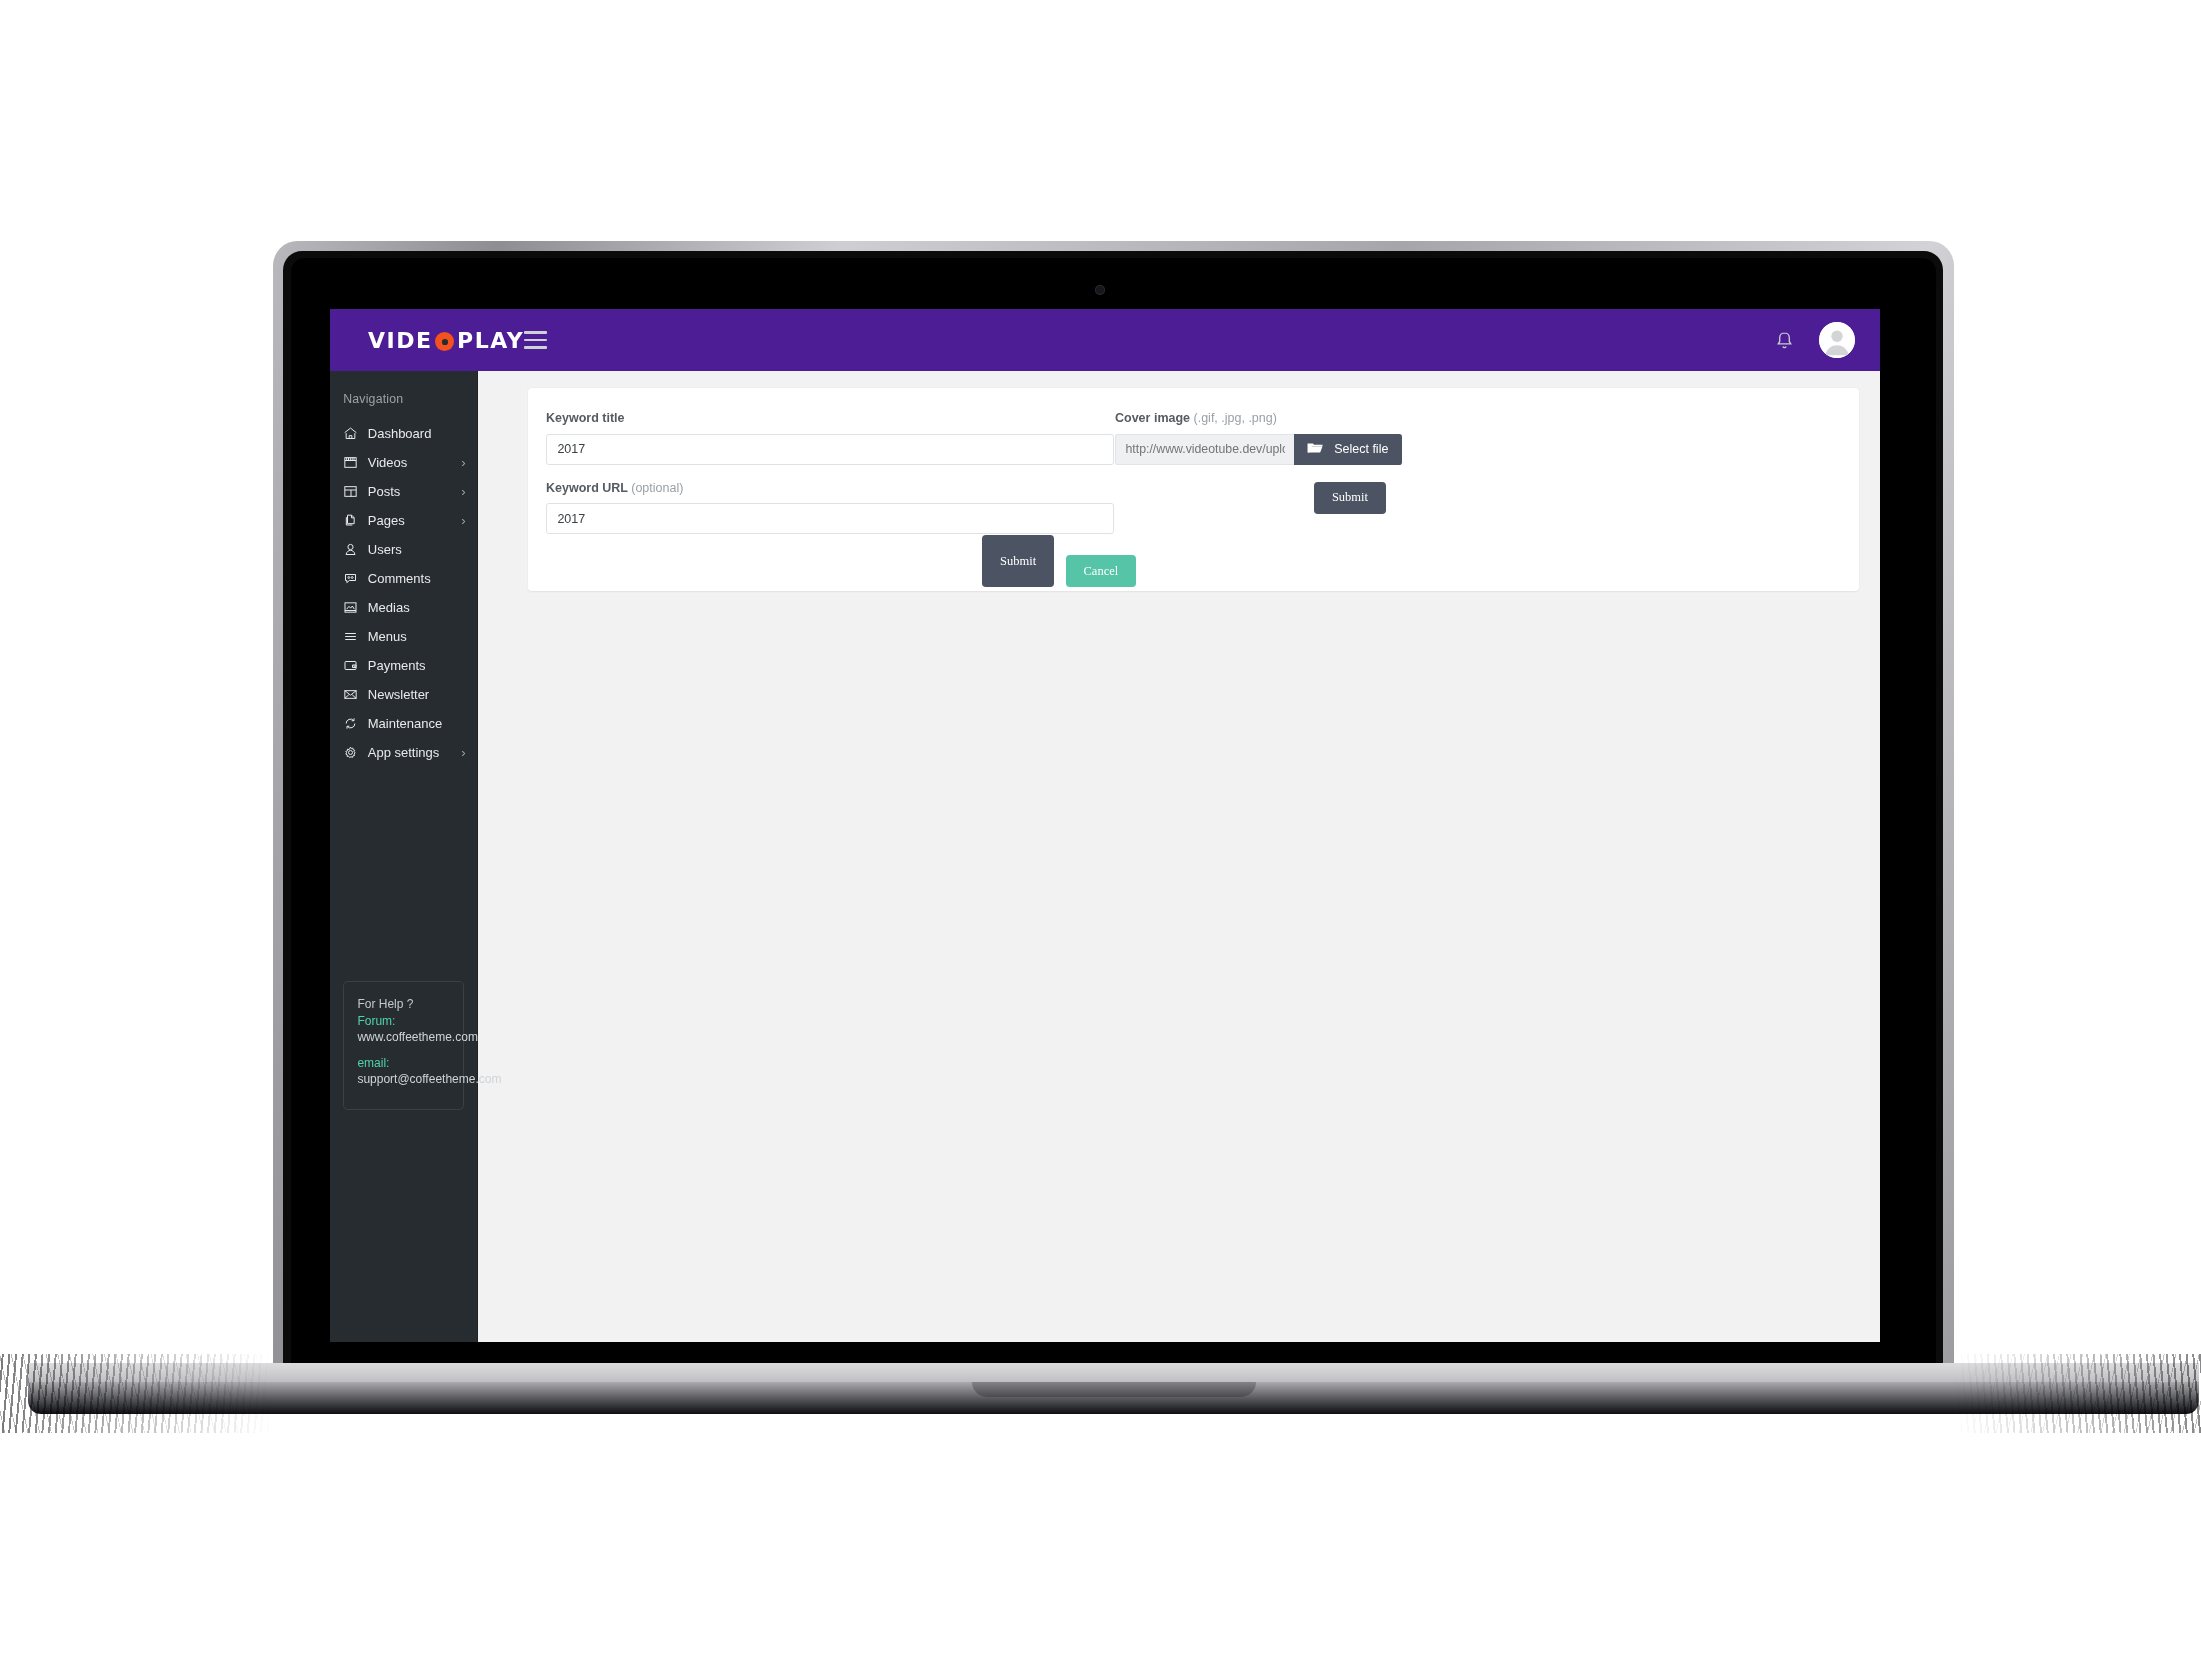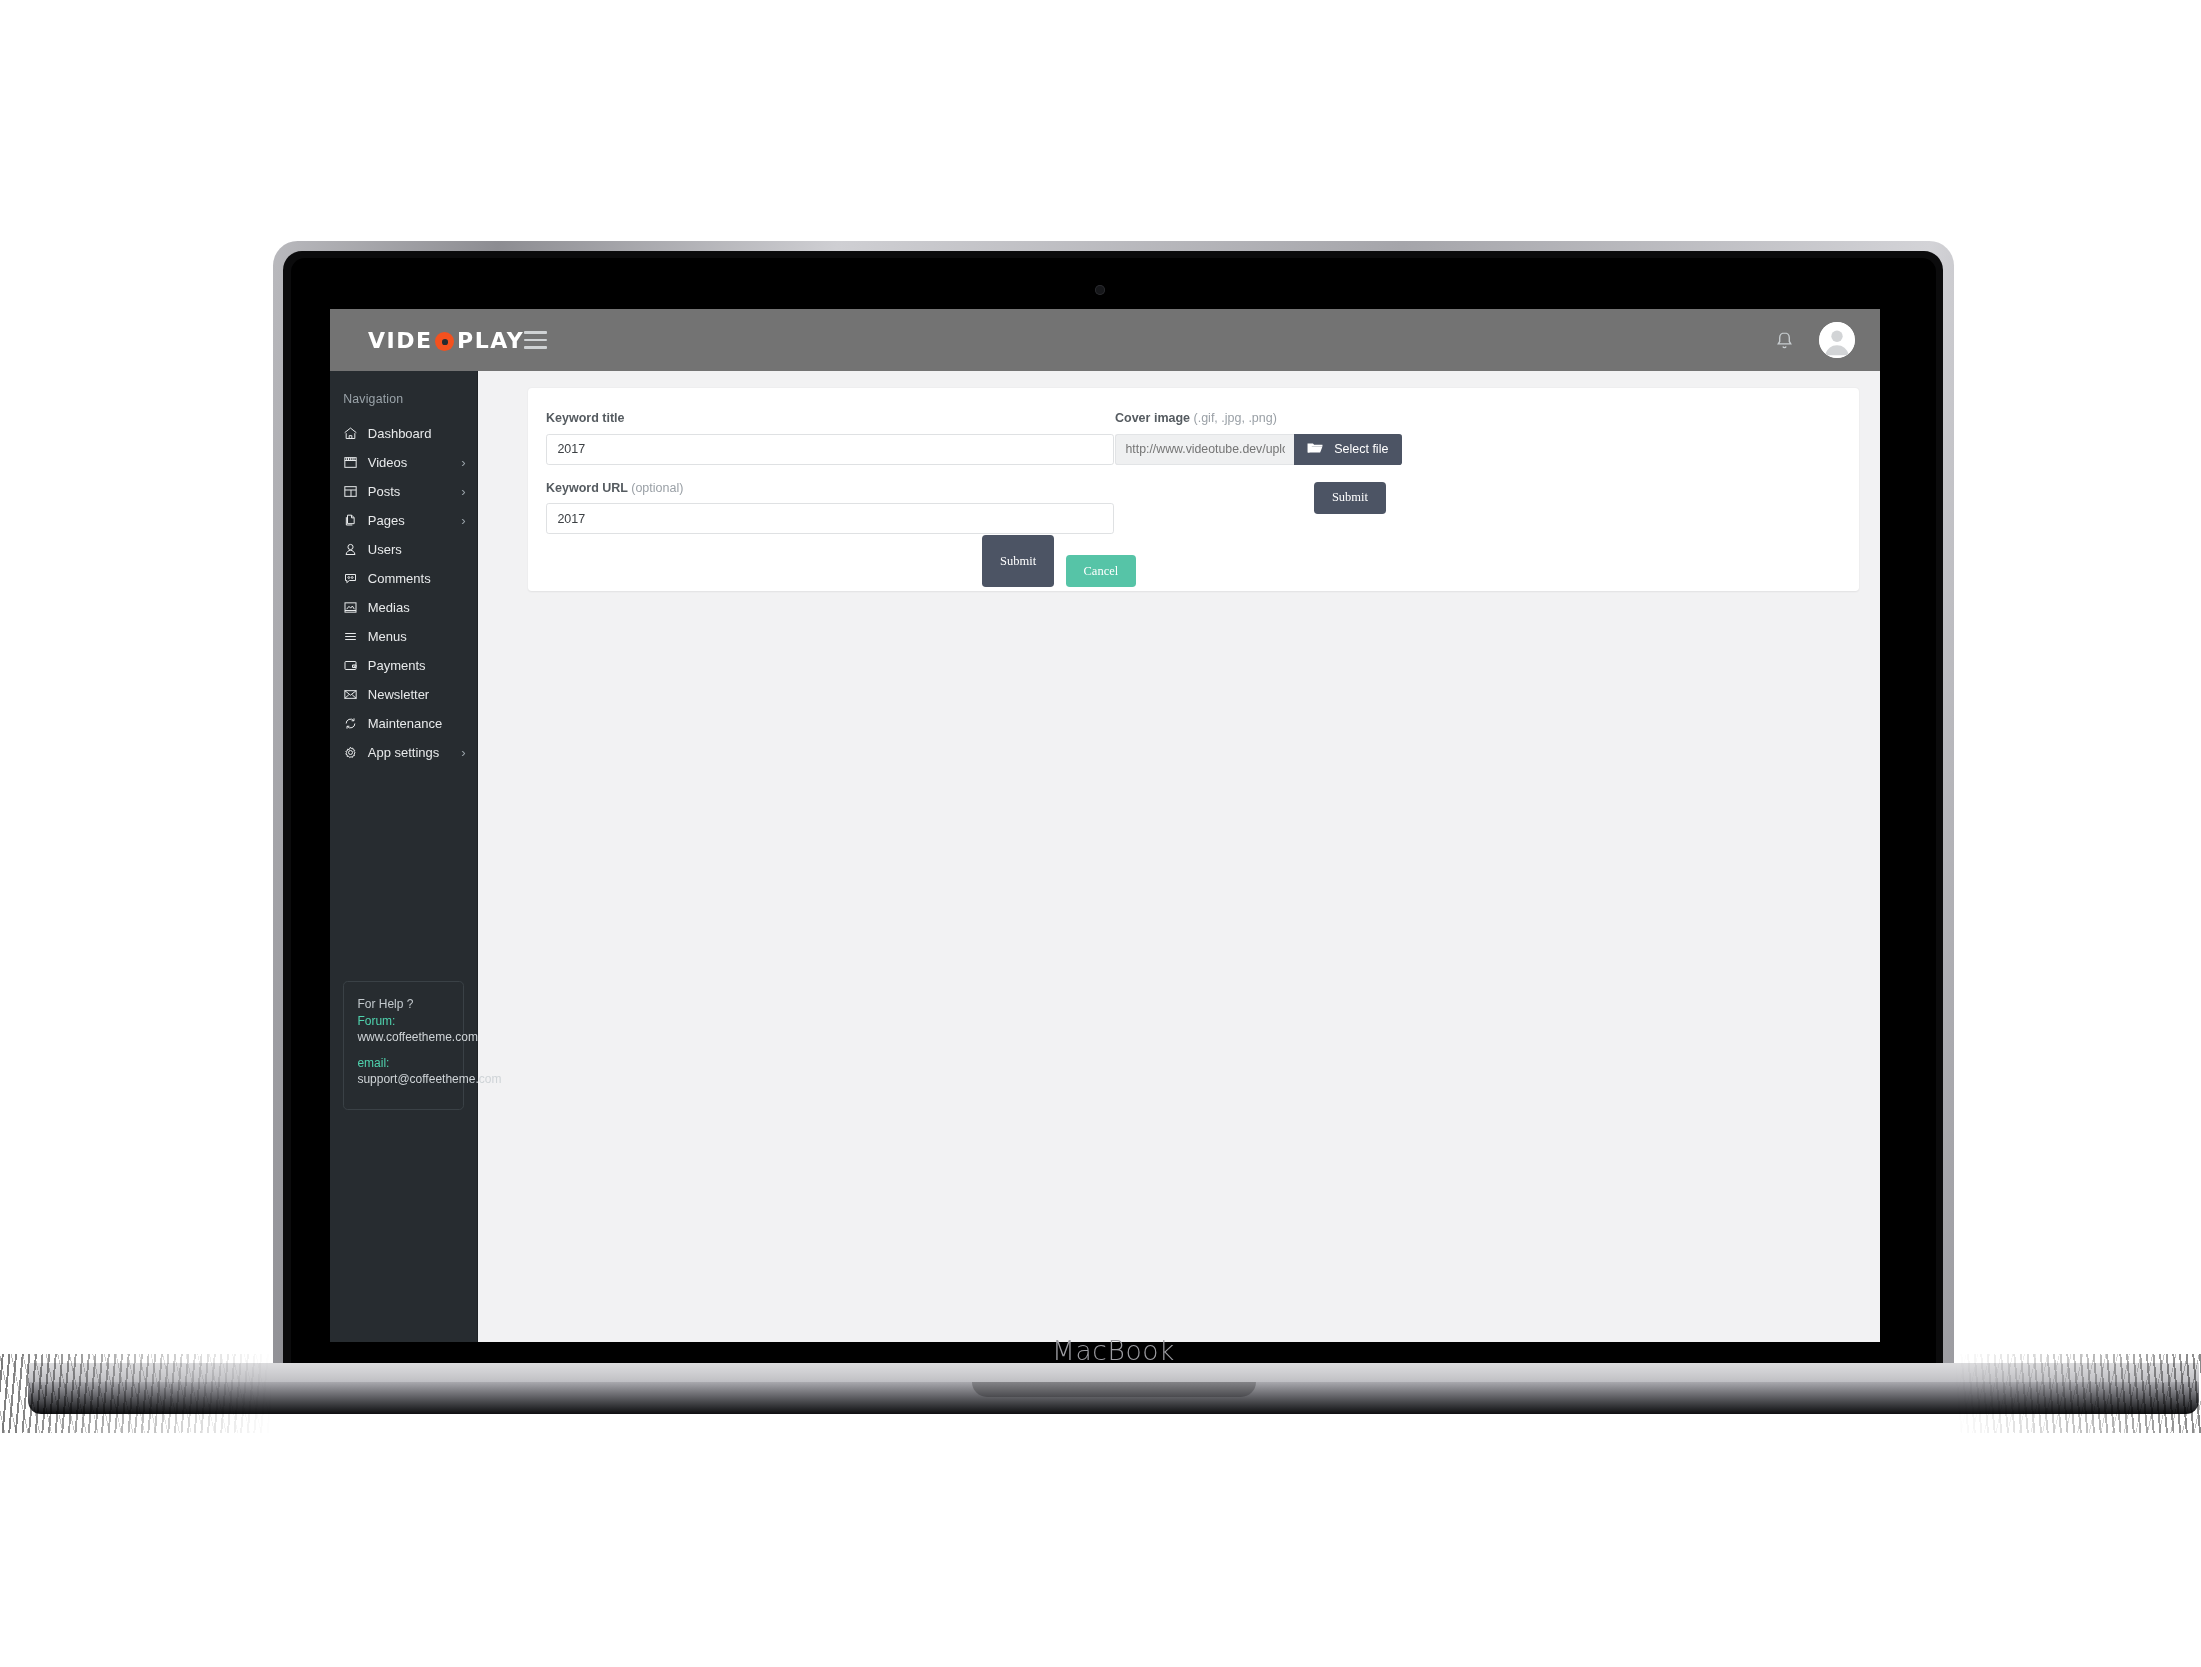--- a/index.html
+++ b/index.html
@@ -67,21 +67,21 @@
     -webkit-mask-image:linear-gradient(270deg,rgba(0,0,0,.95),rgba(0,0,0,0));
     mask-image:linear-gradient(270deg,rgba(0,0,0,.95),rgba(0,0,0,0));
   }
 
   
   #app{
     position:absolute; left:57px; top:68px; width:1550px; height:1033px;
     background:#f2f2f3; overflow:hidden;
   }
 
-  .topbar{ position:absolute; left:0; top:0; width:100%; height:62px; background:#737373; }
+  .topbar{ position:absolute; left:0; top:0; width:100%; height:62px; background:#4c1d95; }
   .brand{
     position:absolute; left:38px; top:0; height:62px; display:flex; align-items:center;
     color:#ffffff; font-weight:bold; font-size:22px; letter-spacing:1.5px;
     font-family:"DejaVu Sans", sans-serif;
   }
   .brand .dot{
     display:inline-block; width:19px; height:19px; border-radius:50%;
     background:#f4511e; margin:0 2.8px; position:relative; top:1.9px;
   }
   .brand .dot::after{
@@ -392,21 +392,20 @@
             <div class="right-submit">
               <button class="btn btn-dark">Submit</button>
             </div>
           </div>
 
         </div>
       </div>
 
     </div>
 
-    <div class="macbook-label">MacBook</div>
 
     <div class="base">
       <div class="base-top"></div>
       <div class="base-bot"></div>
       <div class="notch"></div>
     </div>
     <div class="glitch l"></div>
     <div class="glitch r"></div>
   </div>
 

